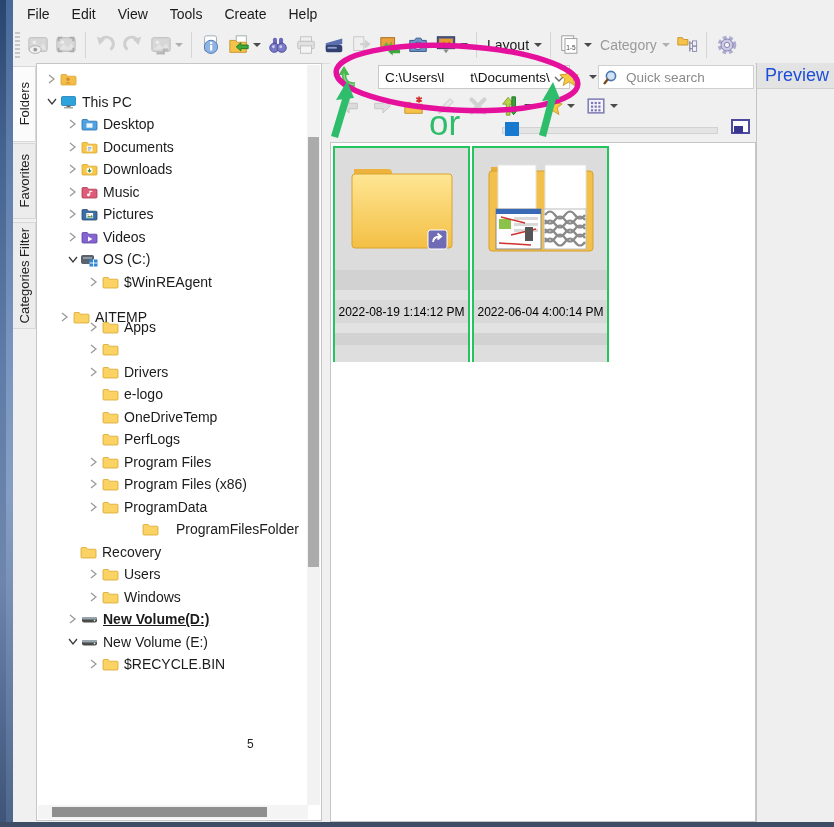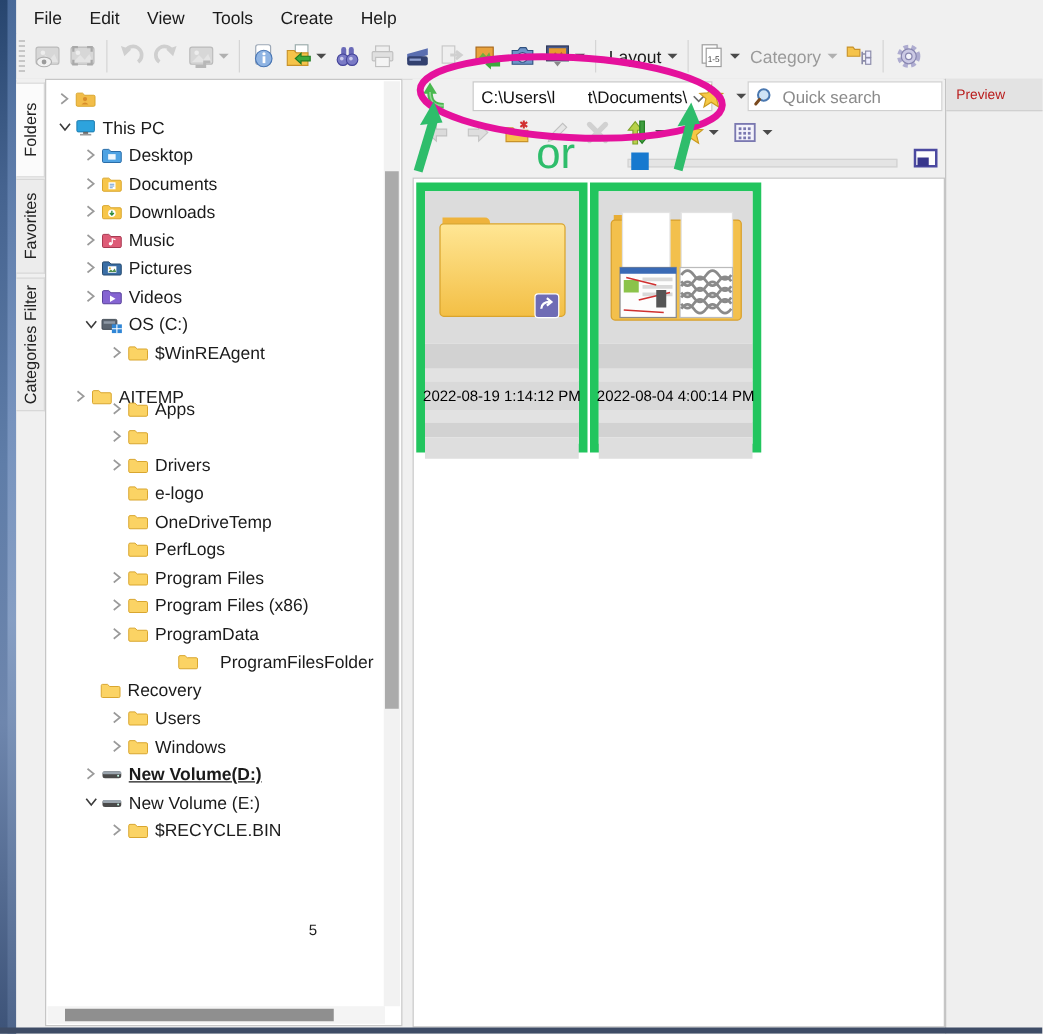--- a/index.html
+++ b/index.html
@@ -62,25 +62,25 @@
   #searchbox input::placeholder{color:#8a8a8a;}
   #toolbar2{position:absolute;left:4px;top:30px;height:26px;display:flex;align-items:center;}
   .t2btn{display:flex;align-items:center;margin:0 3px;}
   
   #slider-track{position:absolute;left:172px;top:64px;width:214px;height:5px;background:#e4e4e4;border:1px solid #d2d2d2;}
   #slider-handle{position:absolute;left:175px;top:59px;width:14px;height:14px;background:#1779cf;}
   #size-icon{position:absolute;left:400px;top:55px;}
   
   #preview-panel{position:absolute;left:756px;top:63px;width:78px;height:764px;background:#efefef;border-left:1px solid #c4c4c4;}
   #preview-tab{height:25px;background:#e3e3e3;border-bottom:1px solid #d0d0d0;display:flex;align-items:center;
-    padding-left:8px;font-size:11px;color:#b91c1c;}
+    padding-left:8px;font-size:18px;color:#1d4ed8;}
   
   #filespanel{position:absolute;left:330px;top:142px;width:426px;height:680px;background:#fff;
     border:1px solid #c6c6c6;box-sizing:border-box;}
-  .tile{position:absolute;top:3px;width:137px;height:216px;border:7px solid #22c55e;box-sizing:border-box;}
+  .tile{position:absolute;top:3px;width:137px;height:216px;border:2px solid #22c55e;box-sizing:border-box;}
   .thumb{position:absolute;left:0;top:0;width:100%;height:122px;background:#dcdcdc;
     display:flex;align-items:center;justify-content:center;}
   .stripe{position:absolute;left:0;width:100%;}
   .daterow{position:absolute;left:0;width:100%;height:23px;background:#d9d9d9;
     display:flex;align-items:center;justify-content:center;font-size:12px;color:#000;white-space:nowrap;}
   
   #annot{position:absolute;left:0;top:0;width:834px;height:827px;pointer-events:none;z-index:50;}
   #or-label{position:absolute;left:429px;top:103px;font-size:35px;color:#2ebd6b;z-index:51;pointer-events:none;}
   #bottombar{position:absolute;left:0;top:822px;width:834px;height:5px;background:#3e4c66;}
 </style>
@@ -824,21 +824,21 @@
               <path d="M64 72 q5 7 10 0 t10 0 t10 0 t10 0" stroke="#8a8a8a" stroke-width="2.2" fill="none"></path>
               <path d="M64 81 q5 7 10 0 t10 0 t10 0 t10 0" stroke="#8a8a8a" stroke-width="2.2" fill="none"></path>
      </g>
    </svg>
         </div>
         <div class="stripe" style="top: 122px; height: 20px; background: rgb(210, 210, 210);"></div>
         <div class="stripe" style="top: 142px; height: 10px; background: rgb(226, 226, 226);"></div>
         <div class="stripe" style="top: 175px; height: 10px; background: rgb(226, 226, 226);"></div>
         <div class="stripe" style="top: 185px; height: 12px; background: rgb(210, 210, 210);"></div>
         <div class="stripe" style="top: 197px; height: 17px; background: rgb(222, 222, 222);"></div>
-        <div class="daterow" style="top: 152px;">2022-08-04 4:00:14 PM</div>
+        <div class="daterow" style="top: 152px;">2022-06-04 4:00:14 PM</div>
       </div>
     </div>
 
   <svg id="annot">
     <ellipse cx="457" cy="78" rx="121" ry="32" transform="rotate(3 457 78)" fill="none" stroke="#e5119c" stroke-width="5.5"></ellipse>
     <g fill="#2ebd6b">
       <path d="M331 136 L343 96 L350 98 L338 138 Z"></path>
       <polygon points="336,100 347,81 354,98"></polygon>
     </g>
     <g fill="#2ebd6b">

